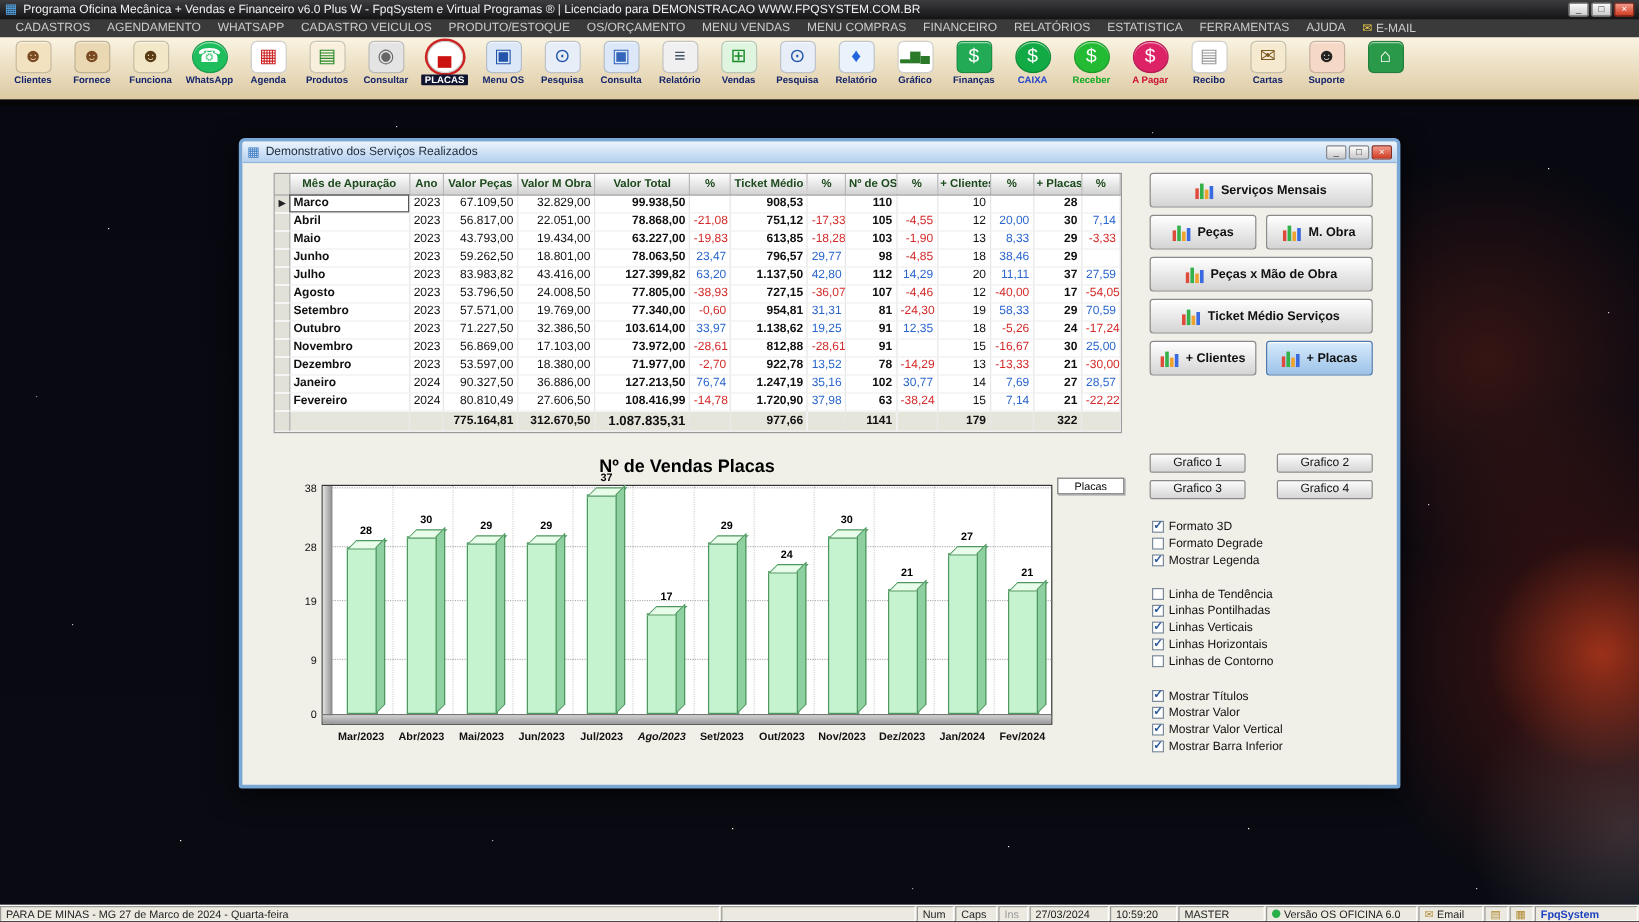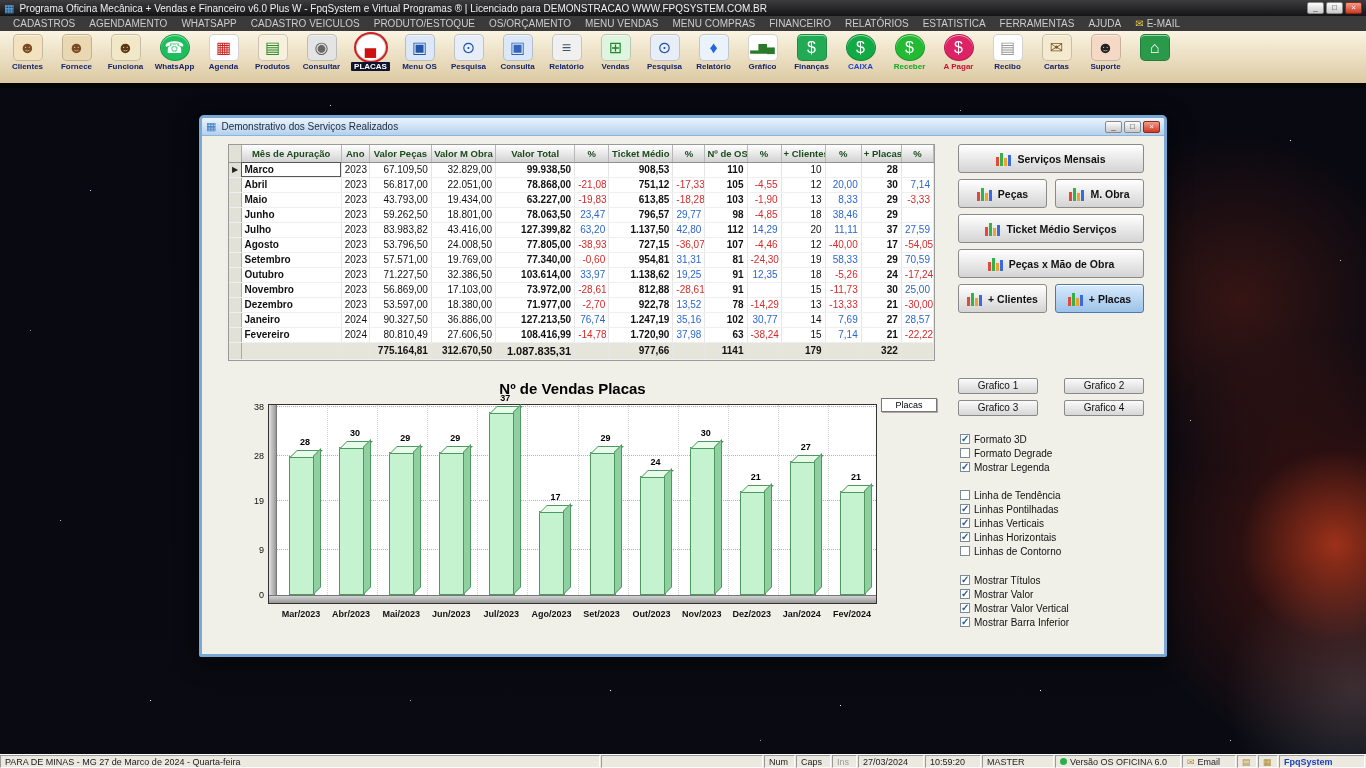--- a/index.html
+++ b/index.html
@@ -447,21 +447,21 @@
                 <td class="a-c">2023</td>
                 <td class="a-r">56.869,00</td>
                 <td class="a-r">17.103,00</td>
                 <td class="a-r b">73.972,00</td>
                 <td class="a-r neg">-28,61</td>
                 <td class="a-r b">812,88</td>
                 <td class="a-r neg">-28,61</td>
                 <td class="a-r b">91</td>
                 <td class="a-r"></td>
                 <td class="a-r">15</td>
-                <td class="a-r neg">-11,73</td>
+                <td class="a-r neg">-16,67</td>
                 <td class="a-r b">30</td>
                 <td class="a-r pos">25,00</td>
               </tr>
               <tr>
                 <td class="c-ind"></td>
                 <td class="a-l b">Dezembro</td>
                 <td class="a-c">2023</td>
                 <td class="a-r">53.597,00</td>
                 <td class="a-r">18.380,00</td>
                 <td class="a-r b">71.977,00</td>
@@ -583,21 +583,21 @@
           <div class="ylab" style="top: 208px;">0</div>
           <div class="ylab" style="top: 163.474px;">9</div>
           <div class="ylab" style="top: 114px;">19</div>
           <div class="ylab" style="top: 69.4737px;">28</div>
           <div class="ylab" style="top: 20px;">38</div>
           <div class="xlab" style="left: 48px; top: 227px; width: 50.0833px;">Mar/2023</div>
           <div class="xlab" style="left: 98.0833px; top: 227px; width: 50.0833px;">Abr/2023</div>
           <div class="xlab" style="left: 148.167px; top: 227px; width: 50.0833px;">Mai/2023</div>
           <div class="xlab" style="left: 198.25px; top: 227px; width: 50.0833px;">Jun/2023</div>
           <div class="xlab" style="left: 248.333px; top: 227px; width: 50.0833px;">Jul/2023</div>
-          <div class="xlab" style="left: 298.417px; top: 227px; width: 50.0833px;">Ago/2023</div>
+          <div class="xlab" style="left: 298.417px; top: 227px; width: 50.0833px; font-style: italic;">Ago/2023</div>
           <div class="xlab" style="left: 348.5px; top: 227px; width: 50.0833px;">Set/2023</div>
           <div class="xlab" style="left: 398.583px; top: 227px; width: 50.0833px;">Out/2023</div>
           <div class="xlab" style="left: 448.667px; top: 227px; width: 50.0833px;">Nov/2023</div>
           <div class="xlab" style="left: 498.75px; top: 227px; width: 50.0833px;">Dez/2023</div>
           <div class="xlab" style="left: 548.833px; top: 227px; width: 50.0833px;">Jan/2024</div>
           <div class="xlab" style="left: 598.917px; top: 227px; width: 50.0833px;">Fev/2024</div>
         </div>
 
       <div class="side-panel">
         <div class="sp-buttons" id="sp-buttons">
@@ -636,32 +636,32 @@
             </div>
             <div class="sp-btn full">
               <span class="sp-ico">
                 <svg width="16" height="15" viewBox="0 0 16 15" aria-hidden="true">
                   <rect x="0" y="6" width="3" height="9" fill="#e04a3a"></rect>
                   <rect x="4" y="2" width="3" height="13" fill="#35b14b"></rect>
                   <rect x="8" y="7" width="3" height="8" fill="#f0a22e"></rect>
                   <rect x="12" y="4" width="3" height="11" fill="#3a6ae0"></rect>
                 </svg>
               </span>
-              <span class="sp-label">Ticket Médio Serviços</span>
+              <span class="sp-label">Peças x Mão de Obra</span>
             </div>
             <div class="sp-btn full">
               <span class="sp-ico">
                 <svg width="16" height="15" viewBox="0 0 16 15" aria-hidden="true">
                   <rect x="0" y="6" width="3" height="9" fill="#e04a3a"></rect>
                   <rect x="4" y="2" width="3" height="13" fill="#35b14b"></rect>
                   <rect x="8" y="7" width="3" height="8" fill="#f0a22e"></rect>
                   <rect x="12" y="4" width="3" height="11" fill="#3a6ae0"></rect>
                 </svg>
               </span>
-              <span class="sp-label">Peças x Mão de Obra</span>
+              <span class="sp-label">Ticket Médio Serviços</span>
             </div>
             <div class="sp-btn half">
               <span class="sp-ico">
                 <svg width="16" height="15" viewBox="0 0 16 15" aria-hidden="true">
                   <rect x="0" y="6" width="3" height="9" fill="#e04a3a"></rect>
                   <rect x="4" y="2" width="3" height="13" fill="#35b14b"></rect>
                   <rect x="8" y="7" width="3" height="8" fill="#f0a22e"></rect>
                   <rect x="12" y="4" width="3" height="11" fill="#3a6ae0"></rect>
                 </svg>
               </span>

